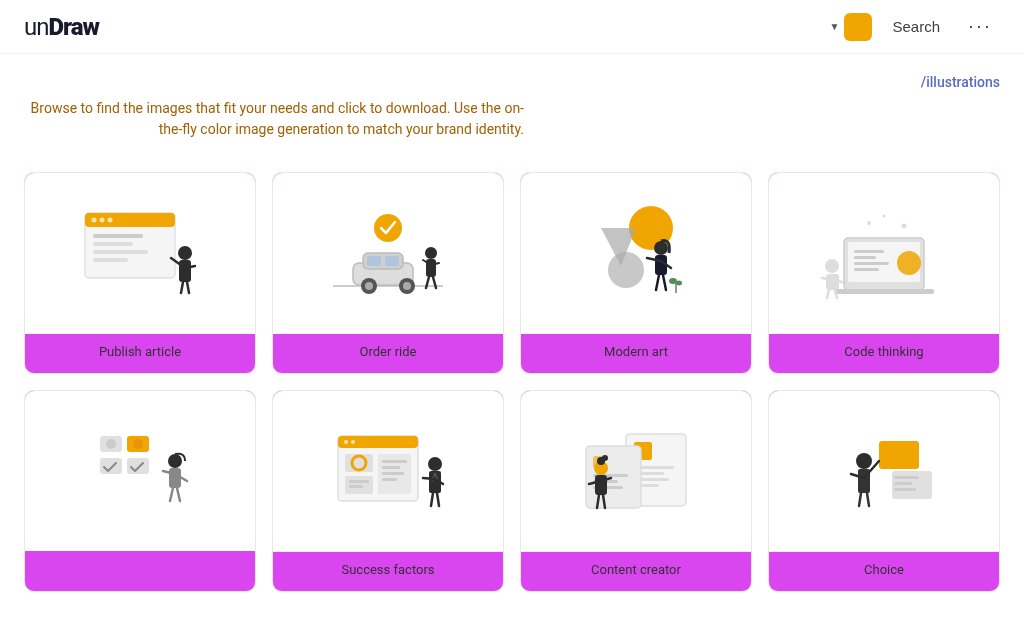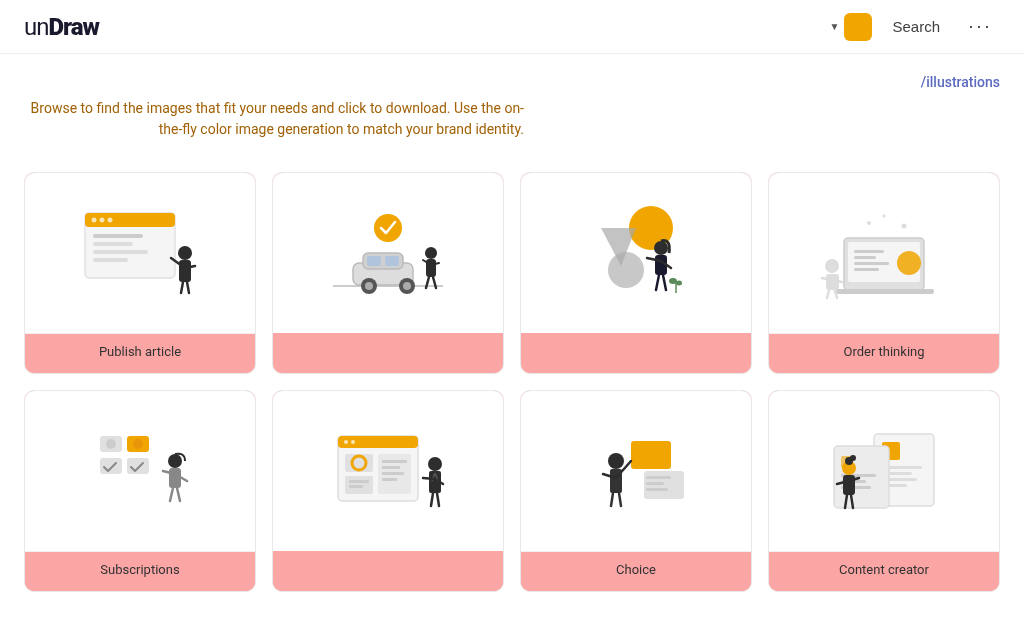--- a/index.html
+++ b/index.html
@@ -90,21 +90,21 @@
       grid-template-columns: repeat(4, 1fr);
       gap: 16px;
       padding: 24px 24px;
     }
     .illustration-card {
       border: 1px solid #e8e8e8;
       border-radius: 10px;
       overflow: hidden;
       cursor: pointer;
       transition: box-shadow 0.2s;
-      background: #fca5a5;
+      background: #d946ef;
     }
     .card-image {
       height: 160px;
       display: flex;
       align-items: center;
       justify-content: center;
       background: #fff;
       padding: 16px;
     }
     .card-label {
@@ -206,20 +206,21 @@
         <polyline points="58,30 63,35 72,24" fill="none" stroke="#fff" stroke-width="2.5" stroke-linecap="round" stroke-linejoin="round"></polyline>
 
         <circle cx="108" cy="55" r="6" fill="#2d2d2d"></circle>
         <rect x="103" y="61" width="10" height="18" rx="3" fill="#2d2d2d"></rect>
         <line x1="108" y1="67" x2="100" y2="62" stroke="#2d2d2d" stroke-width="2" stroke-linecap="round"></line>
         <line x1="108" y1="67" x2="116" y2="65" stroke="#2d2d2d" stroke-width="2" stroke-linecap="round"></line>
         <line x1="106" y1="79" x2="103" y2="90" stroke="#2d2d2d" stroke-width="2.5" stroke-linecap="round"></line>
         <line x1="110" y1="79" x2="113" y2="90" stroke="#2d2d2d" stroke-width="2.5" stroke-linecap="round"></line>
       </svg>
     </div>
+    <div class="card-label">Order ride</div>
   </div>
 
   <div class="illustration-card">
     <div class="card-image">
       <svg class="illus-modern" viewBox="0 0 130 110">
 
         <circle cx="80" cy="30" r="22" fill="#f0a500"></circle>
 
         <circle cx="55" cy="72" r="18" fill="#c8c8c8"></circle>
 
@@ -235,20 +236,21 @@
         <line x1="90" y1="63" x2="100" y2="70" stroke="#2d2d2d" stroke-width="2.5" stroke-linecap="round"></line>
 
         <line x1="88" y1="77" x2="85" y2="92" stroke="#1a1a2e" stroke-width="2.5" stroke-linecap="round"></line>
         <line x1="92" y1="77" x2="95" y2="92" stroke="#1a1a2e" stroke-width="2.5" stroke-linecap="round"></line>
 
         <line x1="105" y1="95" x2="105" y2="85" stroke="#5a8a5a" stroke-width="1.5"></line>
         <ellipse cx="102" cy="83" rx="4" ry="3" fill="#5a8a5a"></ellipse>
         <ellipse cx="108" cy="85" rx="3" ry="2.5" fill="#5a8a5a"></ellipse>
       </svg>
     </div>
+    <div class="card-label">Modern art</div>
   </div>
 
   <div class="illustration-card">
     <div class="card-image">
       <svg class="illus-code" viewBox="0 0 140 110">
 
         <rect x="30" y="40" width="80" height="52" rx="4" fill="#e0e0e0" stroke="#ccc" stroke-width="1.5"></rect>
         <rect x="34" y="44" width="72" height="40" rx="2" fill="#f5f5f5"></rect>
 
         <rect x="40" y="52" width="30" height="3" rx="1.5" fill="#ccc"></rect>
@@ -265,21 +267,21 @@
         <line x1="18" y1="82" x2="8" y2="80" stroke="#ddd" stroke-width="2.5" stroke-linecap="round"></line>
         <line x1="18" y1="82" x2="28" y2="84" stroke="#ddd" stroke-width="2.5" stroke-linecap="round"></line>
         <line x1="15" y1="92" x2="13" y2="100" stroke="#ddd" stroke-width="2.5" stroke-linecap="round"></line>
         <line x1="21" y1="92" x2="23" y2="100" stroke="#ddd" stroke-width="2.5" stroke-linecap="round"></line>
 
         <circle cx="55" cy="25" r="2" fill="#ddd"></circle>
         <circle cx="70" cy="18" r="1.5" fill="#ddd"></circle>
         <circle cx="90" cy="28" r="2.5" fill="#ddd"></circle>
       </svg>
     </div>
-    <div class="card-label">Order thinking</div>
+    <div class="card-label">Code thinking</div>
   </div>
 
   <div class="illustration-card">
     <div class="card-image">
       <svg class="illus-subs" viewBox="0 0 130 110">
 
         <rect x="25" y="20" width="22" height="16" rx="3" fill="#e0e0e0"></rect>
         <circle cx="36" cy="28" r="5" fill="#ccc"></circle>
         <rect x="52" y="20" width="22" height="16" rx="3" fill="#f0a500"></rect>
         <circle cx="63" cy="28" r="5" fill="#e8950a"></circle>
@@ -291,21 +293,20 @@
         <circle cx="100" cy="45" r="7" fill="#2d2d2d"></circle>
 
         <path d="M100,38 Q110,36 110,45" stroke="#2d2d2d" stroke-width="2" fill="none"></path>
         <rect x="94" y="52" width="12" height="20" rx="3" fill="#888"></rect>
         <line x1="100" y1="58" x2="88" y2="55" stroke="#888" stroke-width="2.5" stroke-linecap="round"></line>
         <line x1="100" y1="58" x2="112" y2="65" stroke="#888" stroke-width="2.5" stroke-linecap="round"></line>
         <line x1="98" y1="72" x2="95" y2="85" stroke="#888" stroke-width="2.5" stroke-linecap="round"></line>
         <line x1="102" y1="72" x2="105" y2="85" stroke="#888" stroke-width="2.5" stroke-linecap="round"></line>
       </svg>
     </div>
-    <div class="card-label">Subscriptions</div>
   </div>
 
   <div class="illustration-card">
     <div class="card-image">
       <svg class="illus-success" viewBox="0 0 130 110">
 
         <rect x="15" y="20" width="80" height="65" rx="4" fill="#f5f5f5" stroke="#ddd" stroke-width="1.5"></rect>
         <rect x="15" y="20" width="80" height="12" rx="4" fill="#f0a500"></rect>
         <circle cx="23" cy="26" r="2" fill="#fff" opacity="0.7"></circle>
         <circle cx="30" cy="26" r="2" fill="#fff" opacity="0.7"></circle>
@@ -326,43 +327,21 @@
         <rect x="106" y="55" width="12" height="22" rx="2" fill="#2d2d2d"></rect>
 
         <line x1="112" y1="57" x2="109" y2="65" stroke="#555" stroke-width="1.5"></line>
         <line x1="112" y1="57" x2="115" y2="65" stroke="#555" stroke-width="1.5"></line>
         <line x1="112" y1="63" x2="100" y2="62" stroke="#2d2d2d" stroke-width="2.5" stroke-linecap="round"></line>
         <line x1="112" y1="63" x2="120" y2="68" stroke="#2d2d2d" stroke-width="2.5" stroke-linecap="round"></line>
         <line x1="110" y1="77" x2="108" y2="90" stroke="#2d2d2d" stroke-width="2.5" stroke-linecap="round"></line>
         <line x1="114" y1="77" x2="116" y2="90" stroke="#2d2d2d" stroke-width="2.5" stroke-linecap="round"></line>
       </svg>
     </div>
-  </div>
-
-  <div class="illustration-card">
-    <div class="card-image">
-      <svg class="illus-choice" viewBox="0 0 120 110">
-
-        <rect x="55" y="25" width="40" height="28" rx="3" fill="#f0a500"></rect>
-
-        <rect x="68" y="55" width="40" height="28" rx="3" fill="#e0e0e0"></rect>
-        <rect x="70" y="60" width="25" height="3" rx="1.5" fill="#ccc"></rect>
-        <rect x="70" y="66" width="18" height="3" rx="1.5" fill="#ccc"></rect>
-        <rect x="70" y="72" width="22" height="3" rx="1.5" fill="#ccc"></rect>
-
-        <circle cx="40" cy="45" r="8" fill="#2d2d2d"></circle>
-        <rect x="34" y="53" width="12" height="24" rx="2" fill="#333"></rect>
-
-        <line x1="40" y1="62" x2="27" y2="58" stroke="#2d2d2d" stroke-width="2.5" stroke-linecap="round"></line>
-        <line x1="40" y1="62" x2="55" y2="45" stroke="#2d2d2d" stroke-width="2.5" stroke-linecap="round"></line>
-        <line x1="37" y1="77" x2="35" y2="90" stroke="#333" stroke-width="2.5" stroke-linecap="round"></line>
-        <line x1="43" y1="77" x2="45" y2="90" stroke="#333" stroke-width="2.5" stroke-linecap="round"></line>
-      </svg>
-    </div>
-    <div class="card-label">Choice</div>
+    <div class="card-label">Success factors</div>
   </div>
 
   <div class="illustration-card">
     <div class="card-image">
       <svg class="illus-content" viewBox="0 0 130 110">
 
         <rect x="55" y="18" width="60" height="72" rx="4" fill="#f5f5f5" stroke="#ddd" stroke-width="1.5"></rect>
 
         <rect x="63" y="26" width="18" height="18" rx="2" fill="#f0a500"></rect>
 
@@ -384,13 +363,36 @@
         <rect x="24" y="59" width="12" height="20" rx="3" fill="#2d2d2d"></rect>
         <line x1="30" y1="65" x2="18" y2="68" stroke="#2d2d2d" stroke-width="2.5" stroke-linecap="round"></line>
         <line x1="30" y1="65" x2="40" y2="62" stroke="#2d2d2d" stroke-width="2.5" stroke-linecap="round"></line>
         <line x1="28" y1="79" x2="26" y2="92" stroke="#2d2d2d" stroke-width="2.5" stroke-linecap="round"></line>
         <line x1="32" y1="79" x2="34" y2="92" stroke="#2d2d2d" stroke-width="2.5" stroke-linecap="round"></line>
       </svg>
     </div>
     <div class="card-label">Content creator</div>
   </div>
 
+  <div class="illustration-card">
+    <div class="card-image">
+      <svg class="illus-choice" viewBox="0 0 120 110">
+
+        <rect x="55" y="25" width="40" height="28" rx="3" fill="#f0a500"></rect>
+
+        <rect x="68" y="55" width="40" height="28" rx="3" fill="#e0e0e0"></rect>
+        <rect x="70" y="60" width="25" height="3" rx="1.5" fill="#ccc"></rect>
+        <rect x="70" y="66" width="18" height="3" rx="1.5" fill="#ccc"></rect>
+        <rect x="70" y="72" width="22" height="3" rx="1.5" fill="#ccc"></rect>
+
+        <circle cx="40" cy="45" r="8" fill="#2d2d2d"></circle>
+        <rect x="34" y="53" width="12" height="24" rx="2" fill="#333"></rect>
+
+        <line x1="40" y1="62" x2="27" y2="58" stroke="#2d2d2d" stroke-width="2.5" stroke-linecap="round"></line>
+        <line x1="40" y1="62" x2="55" y2="45" stroke="#2d2d2d" stroke-width="2.5" stroke-linecap="round"></line>
+        <line x1="37" y1="77" x2="35" y2="90" stroke="#333" stroke-width="2.5" stroke-linecap="round"></line>
+        <line x1="43" y1="77" x2="45" y2="90" stroke="#333" stroke-width="2.5" stroke-linecap="round"></line>
+      </svg>
+    </div>
+    <div class="card-label">Choice</div>
+  </div>
+
 </div>
 
 </body></html>

